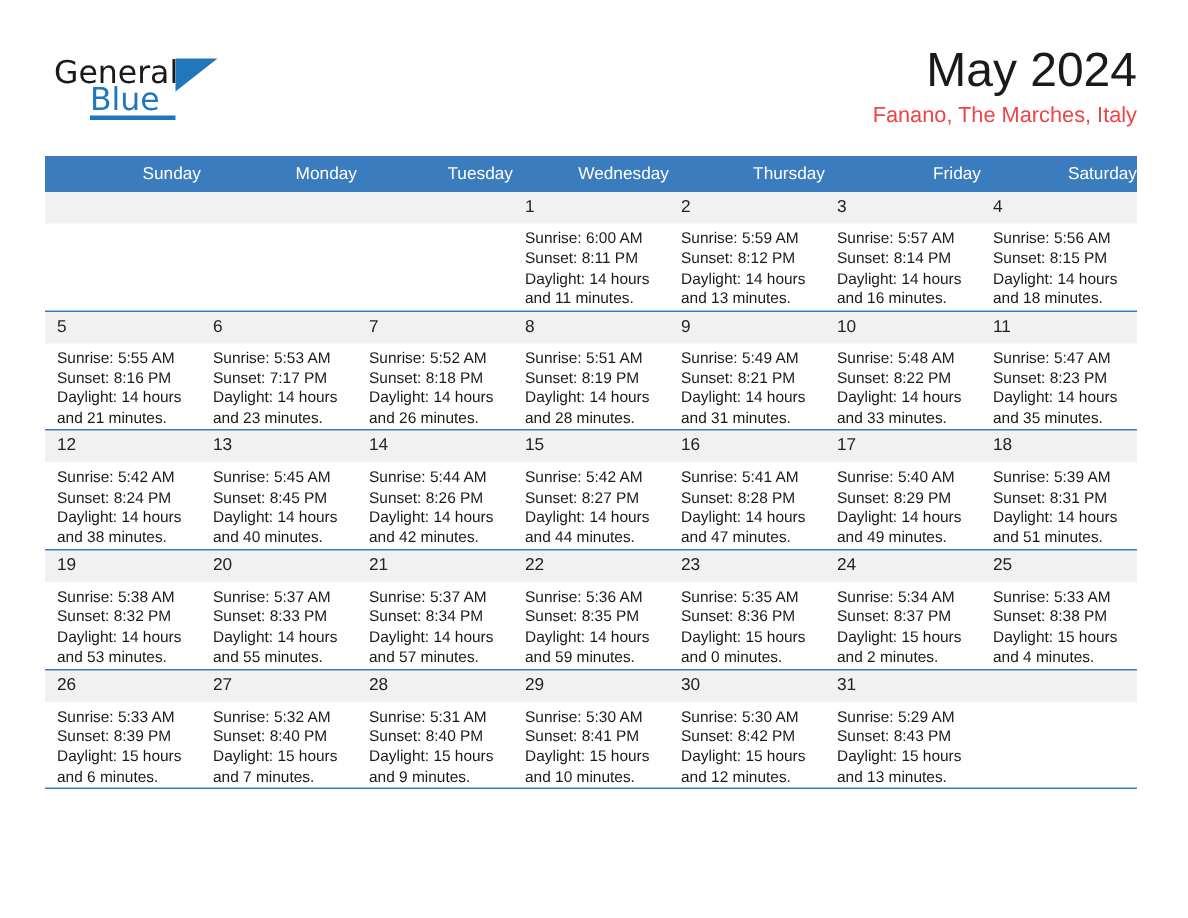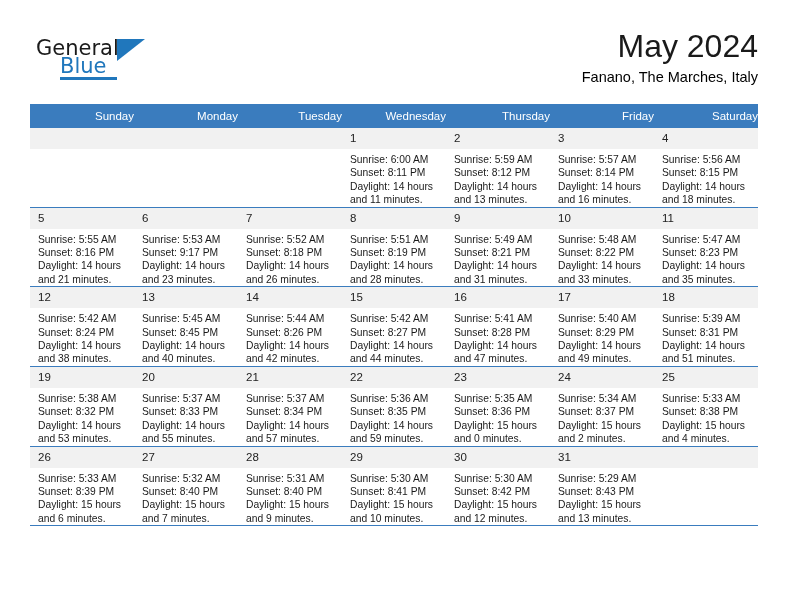--- a/index.html
+++ b/index.html
@@ -83,21 +83,21 @@
     font-size: 32px;
     font-weight: 400;
     color: #1a1a1a;
     line-height: 32px;
     white-space: nowrap;
   }
   .cal-subtitle {
     margin-top: 6px;
     font-size: 14.5px;
     font-weight: 400;
-    color: #000000;
+    color: #ef4444;
     line-height: 18px;
     white-space: nowrap;
     text-align: right;
   }
 
   
   .calendar {
     position: absolute;
     left: 30px;
     top: 104px;
@@ -239,21 +239,21 @@
                 <div>Sunrise: 5:55 AM</div>
                 <div>Sunset: 8:16 PM</div>
                 <div>Daylight: 14 hours</div>
                 <div>and 21 minutes.</div>
               </div>
             </td>
             <td class="day-cell">
               <div class="daynum">6</div>
               <div class="details">
                 <div>Sunrise: 5:53 AM</div>
-                <div>Sunset: 9:17 PM</div>
+                <div>Sunset: 7:17 PM</div>
                 <div>Daylight: 14 hours</div>
                 <div>and 23 minutes.</div>
               </div>
             </td>
             <td class="day-cell">
               <div class="daynum">7</div>
               <div class="details">
                 <div>Sunrise: 5:52 AM</div>
                 <div>Sunset: 8:18 PM</div>
                 <div>Daylight: 14 hours</div>

